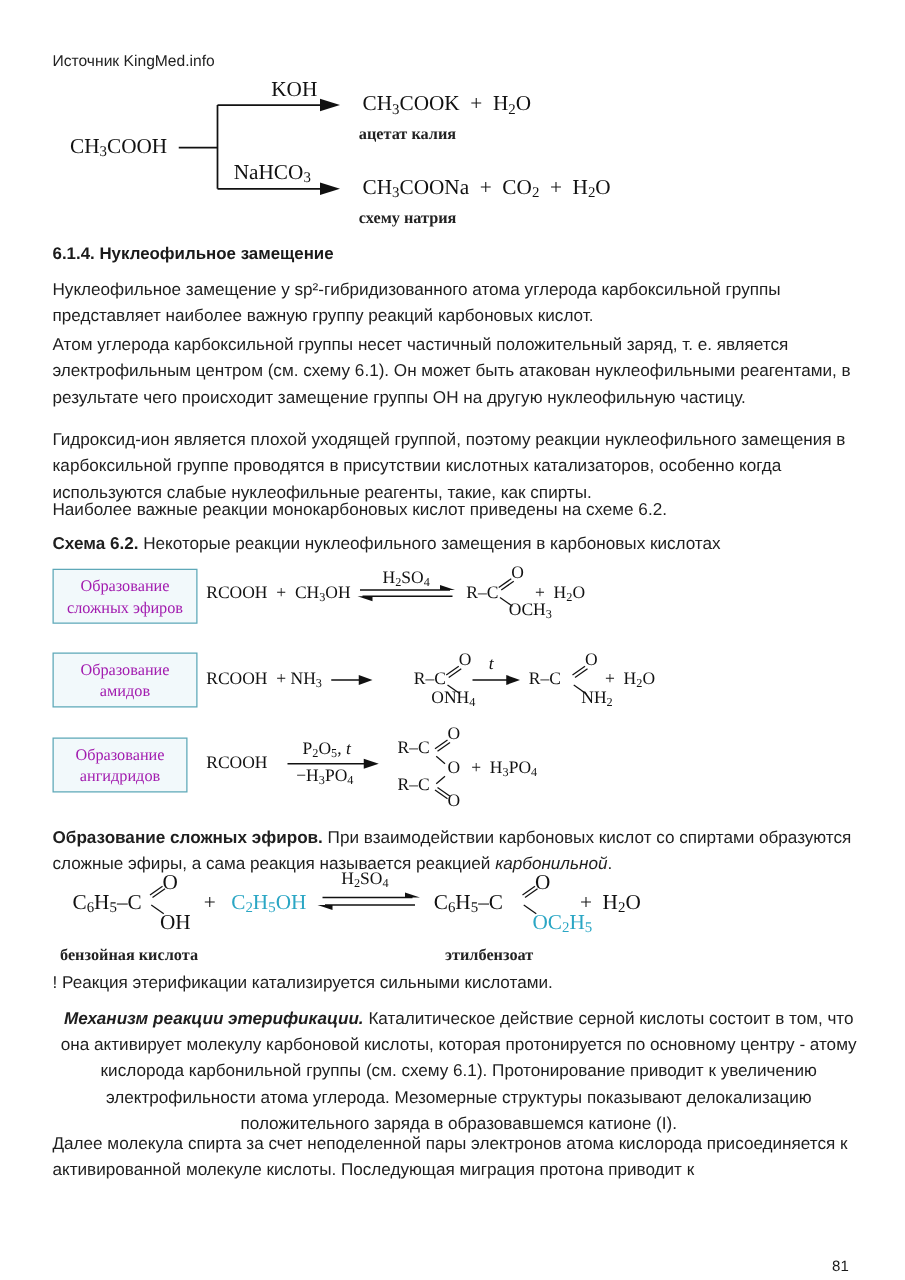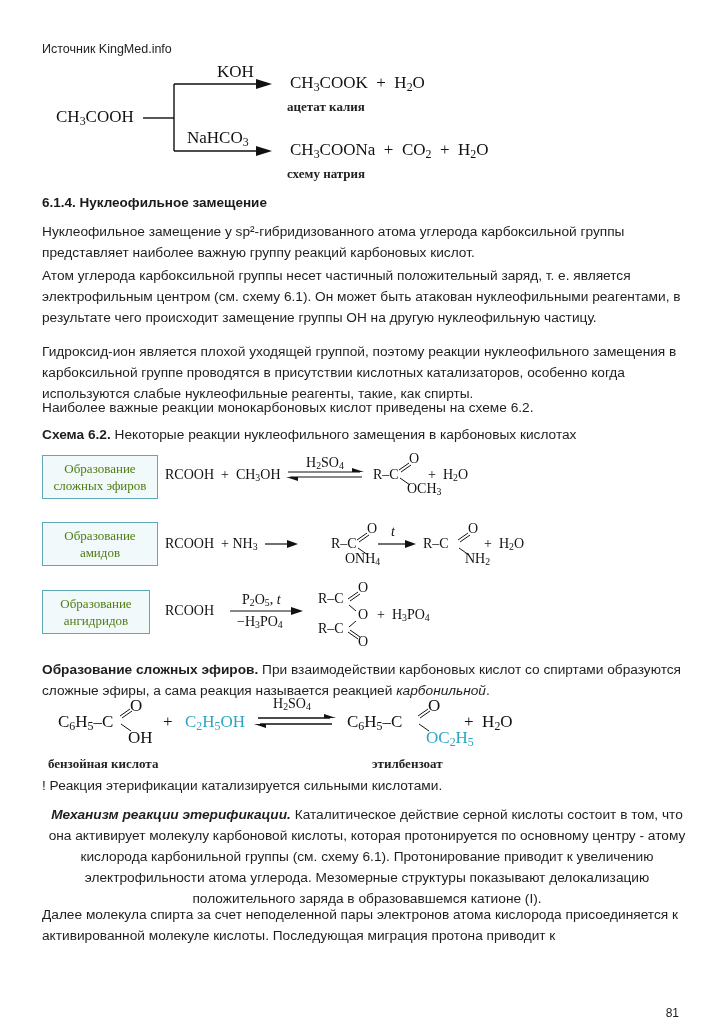--- a/index.html
+++ b/index.html
@@ -7,21 +7,21 @@
          font-family:"Liberation Sans", "DejaVu Sans", sans-serif; }
   .abs { position:absolute; }
   .src { left:42px; top:42px; font-size:12.5px; color:#222; }
   .chem { font-family:"Liberation Serif", "DejaVu Serif", serif; font-size:17px; color:#111; white-space:nowrap; }
   .chem-sm { font-family:"Liberation Serif", "DejaVu Serif", serif; font-size:14px; color:#111; white-space:nowrap; }
   .chem-lbl { font-family:"Liberation Serif", "DejaVu Serif", serif; font-size:13px; font-weight:bold; color:#222; white-space:nowrap; }
   sub { font-size:0.7em; vertical-align:-0.25em; line-height:0; }
   .h { left:42px; top:195px; font-size:13.5px; font-weight:bold; }
   .p { left:42px; width:650px; font-size:13.7px; line-height:21px; color:#1e1e1e; }
   .box { border:1.5px solid #5ea8b8; background:#f2f9fb; font-family:"Liberation Serif","DejaVu Serif",serif;
-         font-size:13px; text-align:center; line-height:17px; color:#4d7c0f; display:flex; align-items:center; justify-content:center; }
+         font-size:13px; text-align:center; line-height:17px; color:#a21caf; display:flex; align-items:center; justify-content:center; }
   .blue { color:#2aa6c4; }
   .pn { right:45px; top:1006px; font-size:12px; }
   svg { position:absolute; left:0; top:0; overflow:visible; }
 </style>
 </head>
 <body>
 
 <div class="abs src">Источник KingMed.info</div>
 
 <div>
@@ -142,21 +142,21 @@
   <div class="abs chem" style="left:130px;top:696px;">O</div>
   <div class="abs chem" style="left:128px;top:728px;">OH</div>
   <div class="abs chem" style="left:163px;top:712px;">+</div>
   <div class="abs chem blue" style="left:185px;top:712px;">C<sub>2</sub>H<sub>5</sub>OH</div>
   <div class="abs chem-sm" style="left:273px;top:696px;">H<sub>2</sub>SO<sub>4</sub></div>
   <div class="abs chem" style="left:347px;top:712px;">C<sub>6</sub>H<sub>5</sub>–C</div>
   <div class="abs chem" style="left:428px;top:696px;">O</div>
   <div class="abs chem blue" style="left:426px;top:728px;">OC<sub>2</sub>H<sub>5</sub></div>
   <div class="abs chem" style="left:464px;top:712px;">+ &nbsp;H<sub>2</sub>O</div>
   <div class="abs chem-lbl" style="left:48px;top:756px;">бензойная кислота</div>
-  <div class="abs chem-lbl" style="left:372px;top:756px;">этилбензоат</div>
+  <div class="abs chem-lbl" style="left:356px;top:756px;">этилбензоат</div>
 </div>
 
 <div class="abs p" style="top:775px;">! Реакция этерификации катализируется сильными кислотами.</div>
 
 <div class="abs p" style="top:804px;text-align:center;">
   <b><i>Механизм реакции этерификации.</i></b><span> Каталитическое действие серной кислоты состоит в том, что она активирует молекулу карбоновой кислоты, которая протонируется по основному центру - атому кислорода карбонильной группы (см. схему 6.1). Протонирование приводит к увеличению электрофильности атома углерода. Мезомерные структуры показывают делокализацию положительного заряда в образовавшемся катионе (I).</span>
 </div>
 
 <div class="abs p" style="top:904px;">Далее молекула спирта за счет неподеленной пары электронов атома кислорода присоединяется к активированной молекуле кислоты. Последующая миграция протона приводит к</div>
 

